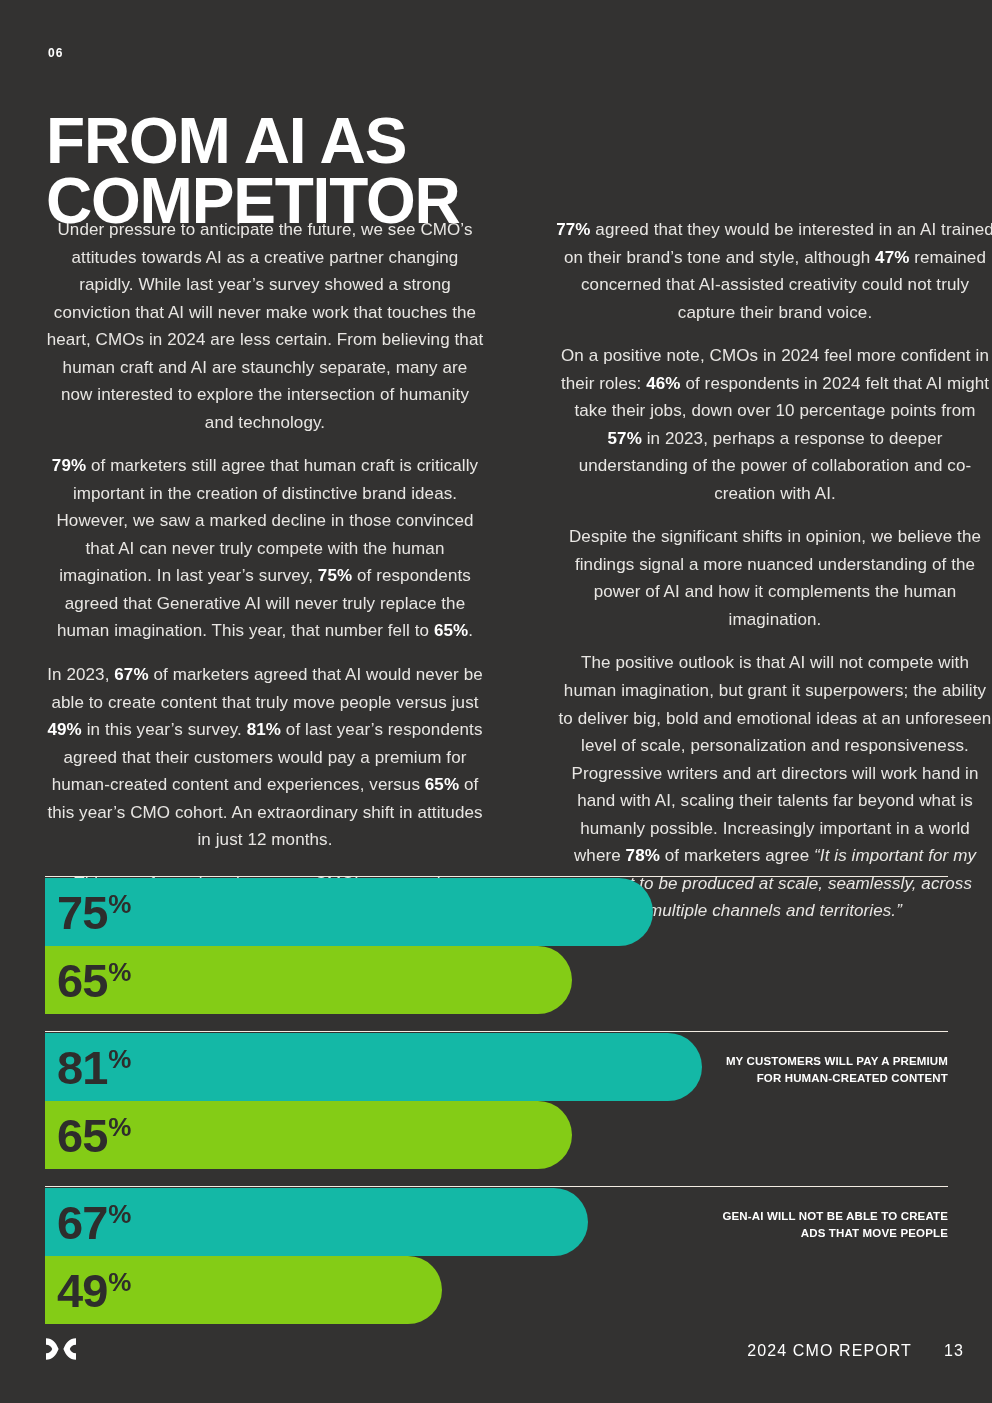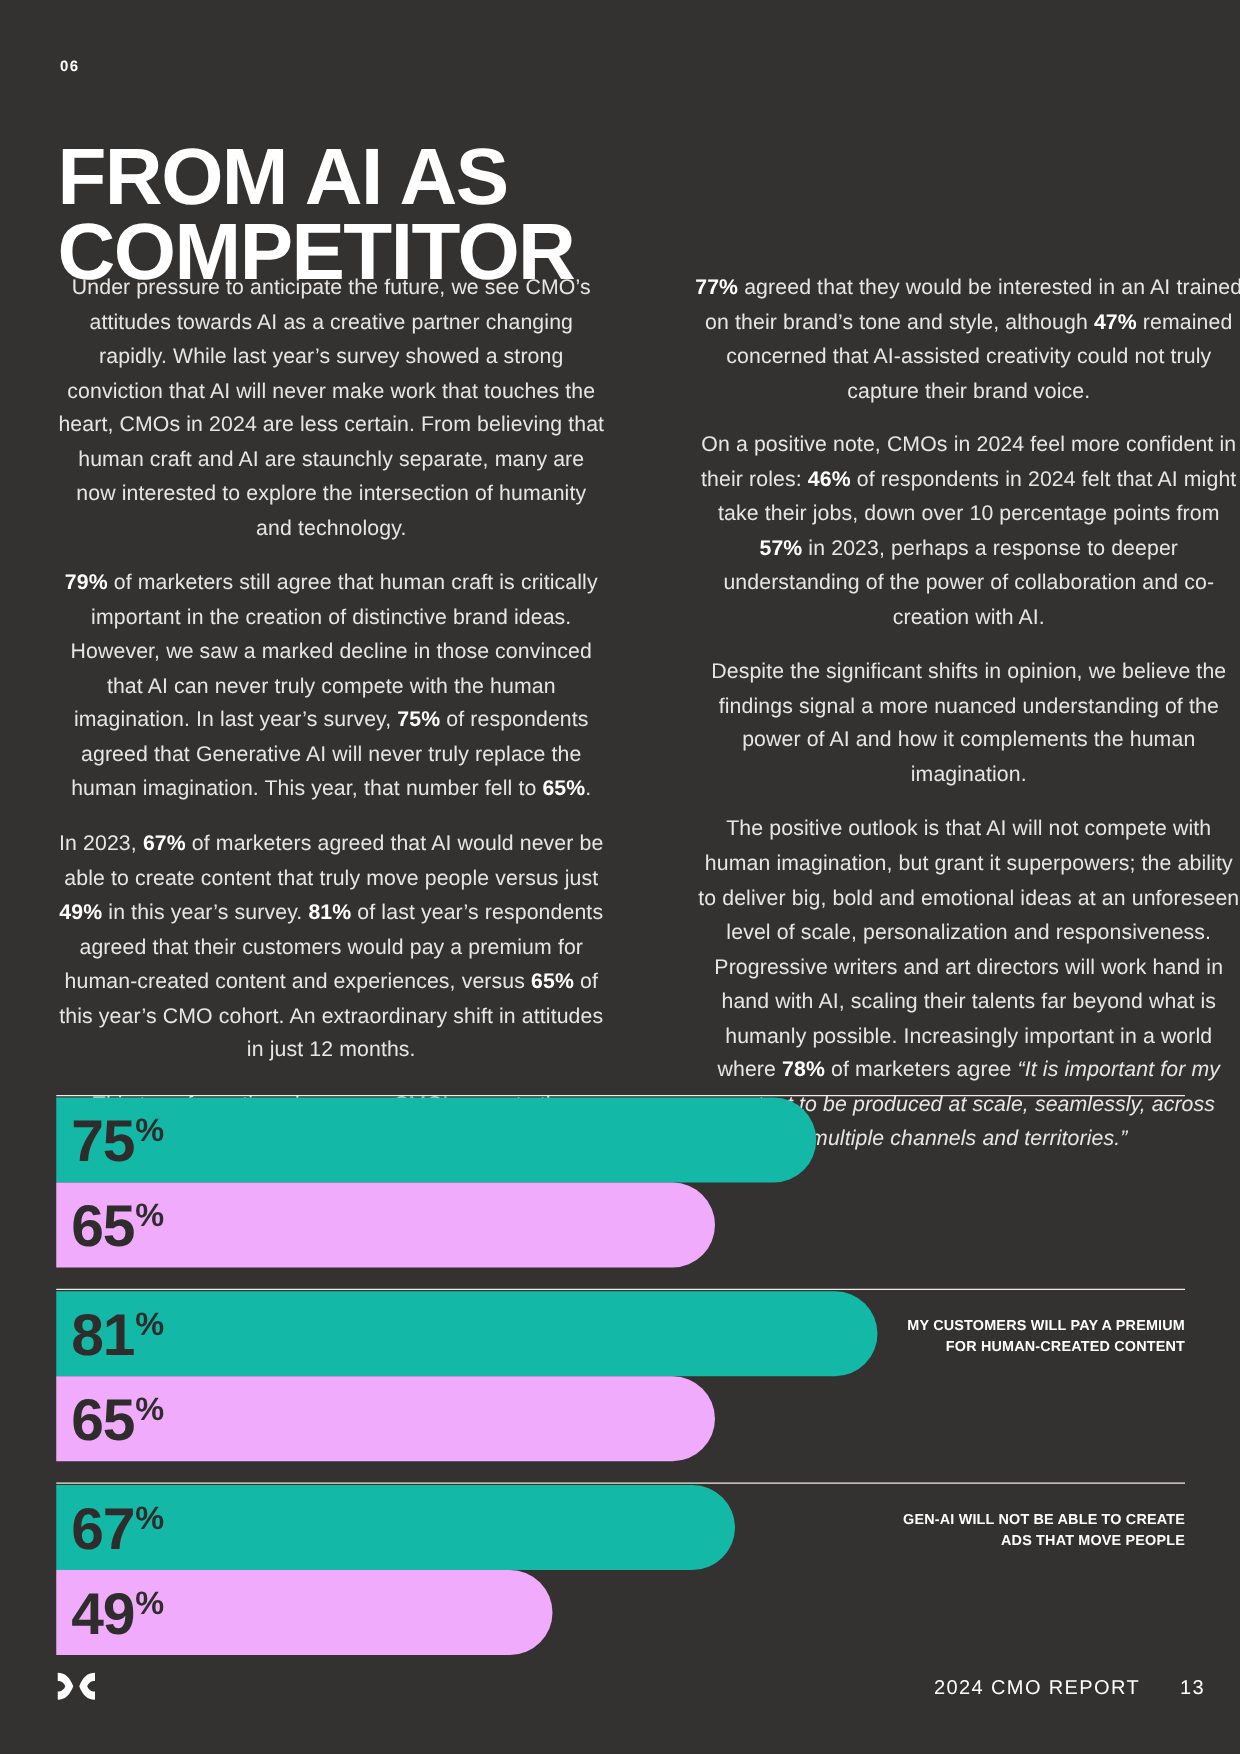--- a/index.html
+++ b/index.html
@@ -63,21 +63,21 @@
   .rule{
     position:absolute;left:0;right:0;top:0;height:1px;background:#f3ece2;
   }
   .bars{position:relative;padding-top:2px;}
   .bar{
     position:relative;height:68px;
     border-radius:0 34px 34px 0;
     display:flex;align-items:center;
   }
   .bar.y2023{background:#14b8a6;}
-  .bar.y2024{background:#f0abfc;}
+  .bar.y2024{background:#84cc16;}
   .bar .val{
     position:relative;
     margin-left:12px;
     color:#2e2d2c;
     font-size:47px;font-weight:bold;line-height:1;
     letter-spacing:-1px;
     display:flex;align-items:flex-start;
   }
   .bar .val .pct{font-size:26px;line-height:1;margin-top:2px;margin-left:1px;font-weight:bold;}
   .glabel{

